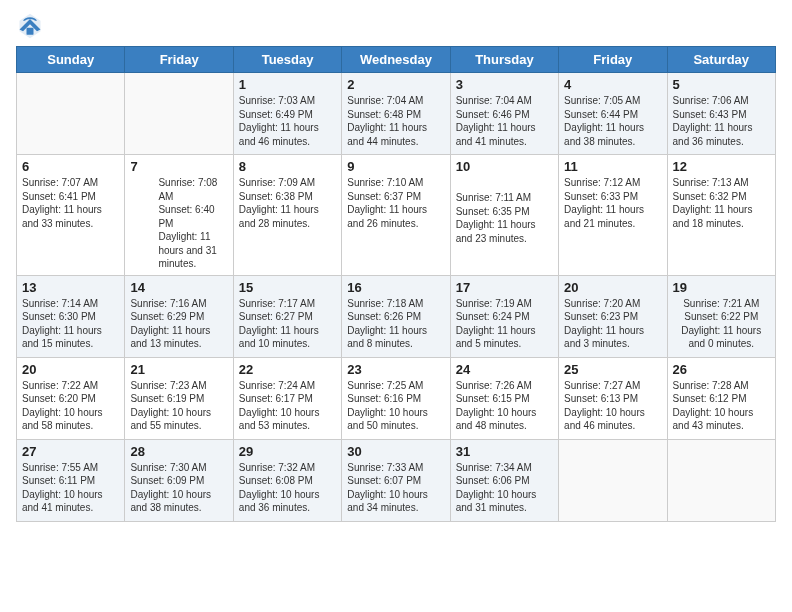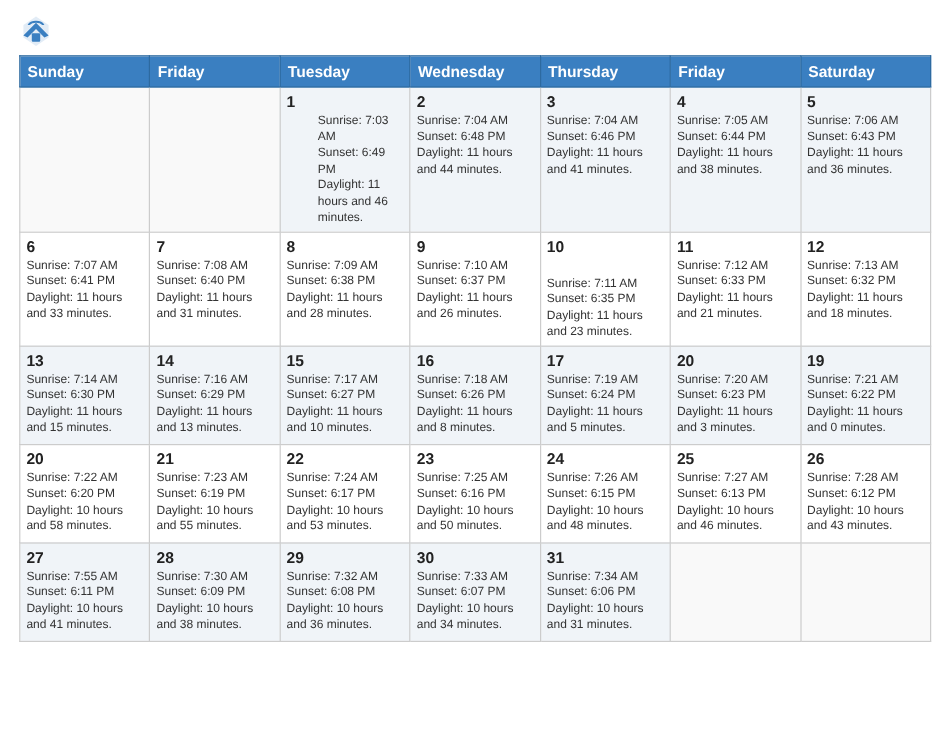--- a/index.html
+++ b/index.html
@@ -57,21 +57,21 @@
       margin-top: 2px;
     }
     .calendar {
       width: 100%;
       border-collapse: collapse;
       table-layout: fixed;
     }
     .calendar th {
       background: #3a7fc1;
       color: #fff;
-      text-align: left;
+      text-align: center;
       padding: 5px 6px;
       font-size: 13px;
       font-weight: bold;
       border: 1px solid #2d6aa0;
     }
     .calendar td {
       border: 1px solid #ccc;
       vertical-align: top;
       padding: 4px 5px;
       font-size: 10.5px;
@@ -134,21 +134,21 @@
           <th>Friday</th>
           <th>Saturday</th>
         </tr>
     </thead>
     <tbody id="calendar-body">
     <tr>
           <td class="empty-cell"></td>
           <td class="empty-cell"></td>
           <td>
             <div class="day-num">1</div>
-            <div class="day-info" style="white-space: pre-wrap; margin-left: 26px;">Sunrise: 7:03 AM
+            <div class="day-info" style="white-space: pre-wrap;">Sunrise: 7:03 AM
 Sunset: 6:49 PM
 Daylight: 11 hours and 46 minutes.</div>
           </td>
           <td>
             <div class="day-num">2</div>
             <div class="day-info" style="white-space: pre-wrap;">Sunrise: 7:04 AM
 Sunset: 6:48 PM
 Daylight: 11 hours and 44 minutes.</div>
           </td>
           <td>
@@ -172,21 +172,21 @@
         </tr>
         <tr>
           <td>
             <div class="day-num">6</div>
             <div class="day-info" style="white-space: pre-wrap;">Sunrise: 7:07 AM
 Sunset: 6:41 PM
 Daylight: 11 hours and 33 minutes.</div>
           </td>
           <td>
             <div class="day-num">7</div>
-            <div class="day-info" style="white-space: pre-wrap;">Sunrise: 7:08 AM
+            <div class="day-info" style="white-space: pre-wrap; margin-left: 28px;">Sunrise: 7:08 AM
 Sunset: 6:40 PM
 Daylight: 11 hours and 31 minutes.</div>
           </td>
           <td>
             <div class="day-num">8</div>
             <div class="day-info" style="white-space: pre-wrap;">Sunrise: 7:09 AM
 Sunset: 6:38 PM
 Daylight: 11 hours and 28 minutes.</div>
           </td>
           <td>
@@ -246,21 +246,21 @@
 Daylight: 11 hours and 5 minutes.</div>
           </td>
           <td>
             <div class="day-num">20</div>
             <div class="day-info" style="white-space: pre-wrap;">Sunrise: 7:20 AM
 Sunset: 6:23 PM
 Daylight: 11 hours and 3 minutes.</div>
           </td>
           <td>
             <div class="day-num">19</div>
-            <div class="day-info" style="white-space: pre-wrap;">Sunrise: 7:21 AM
+            <div class="day-info" style="white-space: pre-wrap; text-align: center;">Sunrise: 7:21 AM
 Sunset: 6:22 PM
 Daylight: 11 hours and 0 minutes.</div>
           </td>
         </tr>
         <tr>
           <td>
             <div class="day-num">20</div>
             <div class="day-info" style="white-space: pre-wrap;">Sunrise: 7:22 AM
 Sunset: 6:20 PM
 Daylight: 10 hours and 58 minutes.</div>

